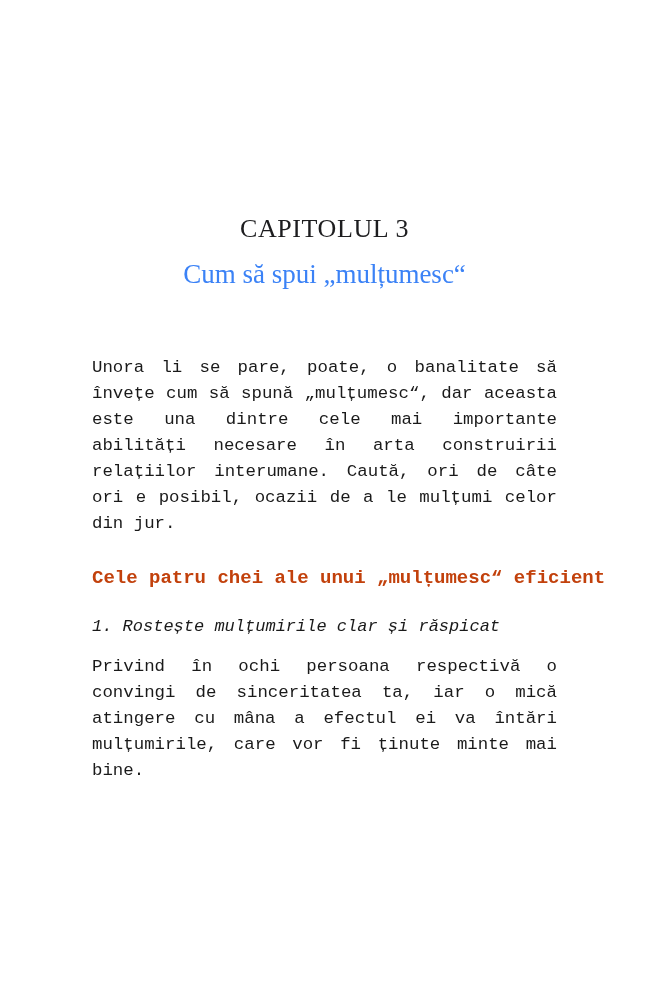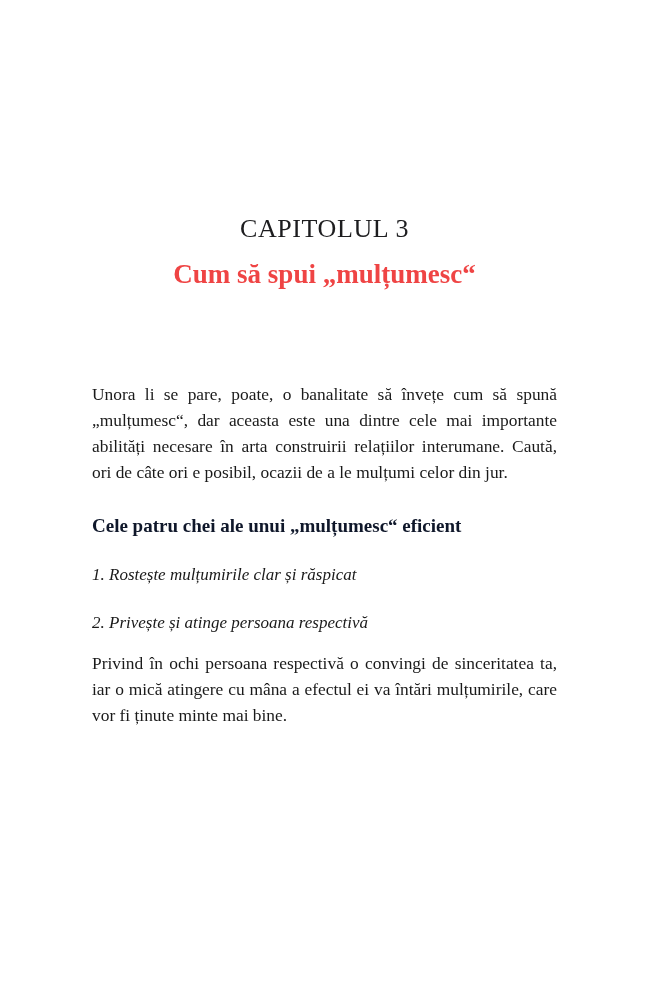--- a/index.html
+++ b/index.html
@@ -42,47 +42,48 @@
     letter-spacing: 0.6px;
     font-weight: 400;
     color: #1d1d1f;
     white-space: nowrap;
   }
 
   .chapter-title {
     margin-top: 10px;
     font-size: 27px;
     line-height: 36px;
-    font-weight: 700;
-    color: #ef4444;
+    font-weight: 400;
+    color: #3b82f6;
     white-space: nowrap;
   }
 
   .body-start {
-    margin-top: 89px;
+    margin-top: 63px;
+    font-family: Liberation Mono, monospace;
   }
 
   p.para {
     margin: 0;
     font-size: 17.4px;
     line-height: 26px;
     text-align: justify;
     text-justify: inter-word;
     hyphens: manual;
     color: #1a1a1a;
   }
 
   h2.section-heading {
     margin: 0;
     padding-top: 28px;
     font-size: 19px;
     line-height: 26px;
     font-weight: 700;
     text-align: left;
-    color: #0f172a;
+    color: #c2410c;
     white-space: nowrap;
   }
 
   h3.item-heading {
     margin: 0;
     padding-top: 24px;
     font-size: 17px;
     line-height: 24px;
     font-weight: 400;
     font-style: italic;
@@ -109,21 +110,20 @@
 
     <div class="body-start">
 
       <p class="para">Unora li se pare, poate, o banalitate să învețe cum să spună „mulțumesc“, dar aceasta este una dintre cele mai importante abilități necesare în arta construirii relațiilor interumane. Caută, ori de câte ori e posibil, ocazii de a le mulțumi celor din jur.</p>
 
       <h2 class="section-heading">Cele patru chei ale unui „mulțumesc“ eficient</h2>
 
       <h3 class="item-heading">1. Rostește mulțumirile clar și răspicat</h3>
 
 
-      <h3 class="item-heading">2. Privește și atinge persoana respectivă</h3>
 
       <p class="para after-item">Privind în ochi persoana respectivă o convingi de sinceritatea ta, iar o mică atingere cu mâna a efectul ei va întări mulțumirile, care vor fi ținute minte mai bine.</p>
 
     </div>
 
   </div>
 
 </div>
 
 </body></html>

